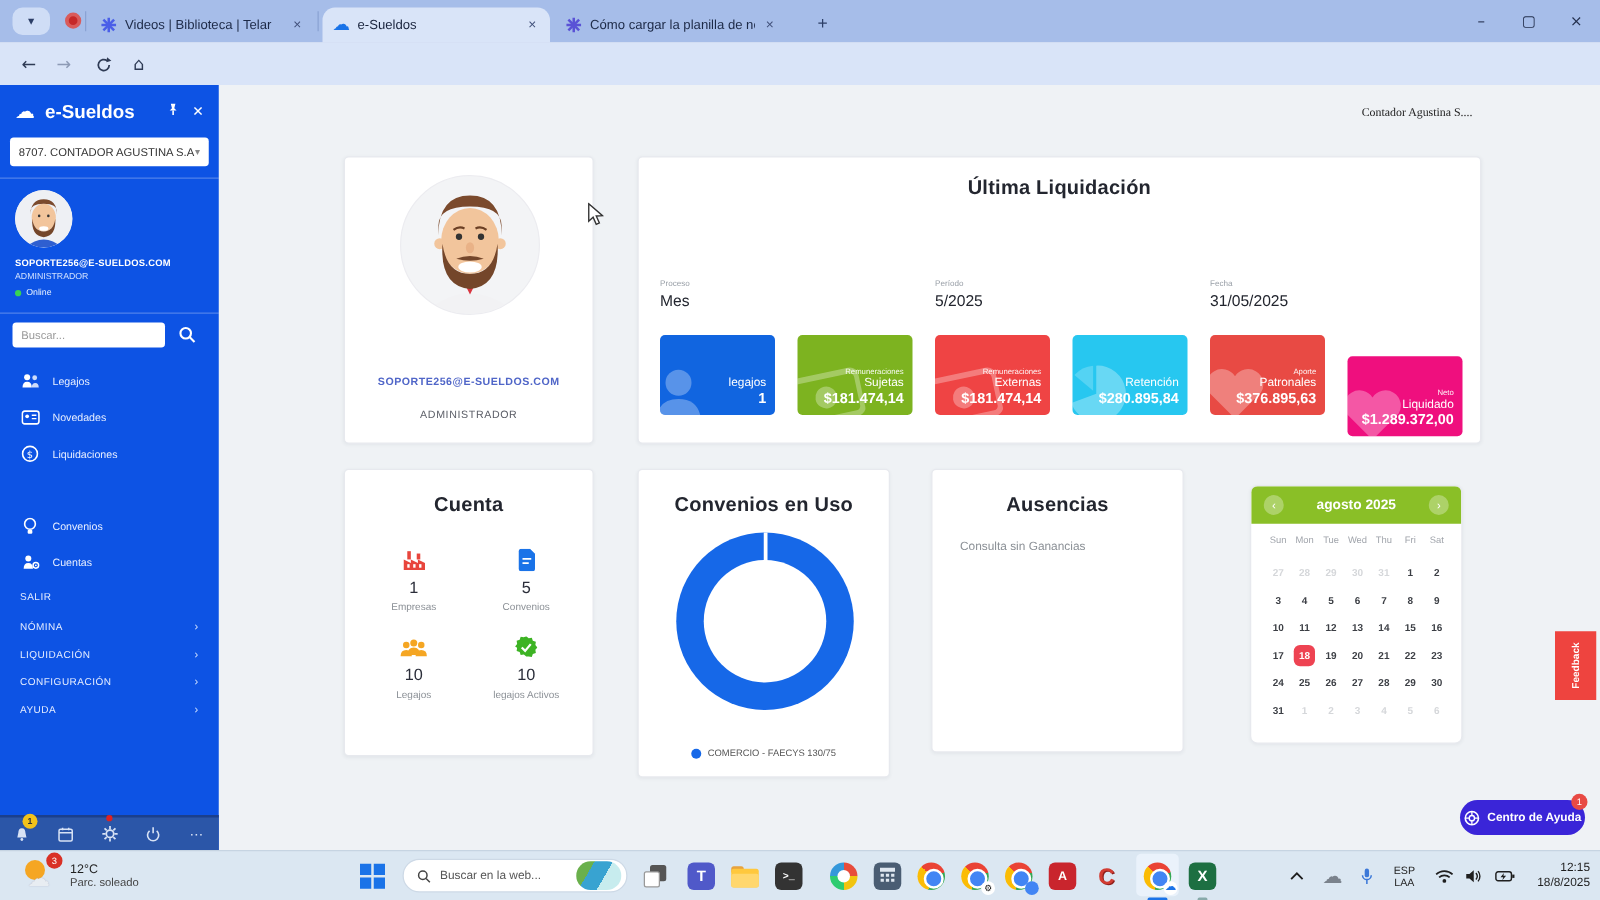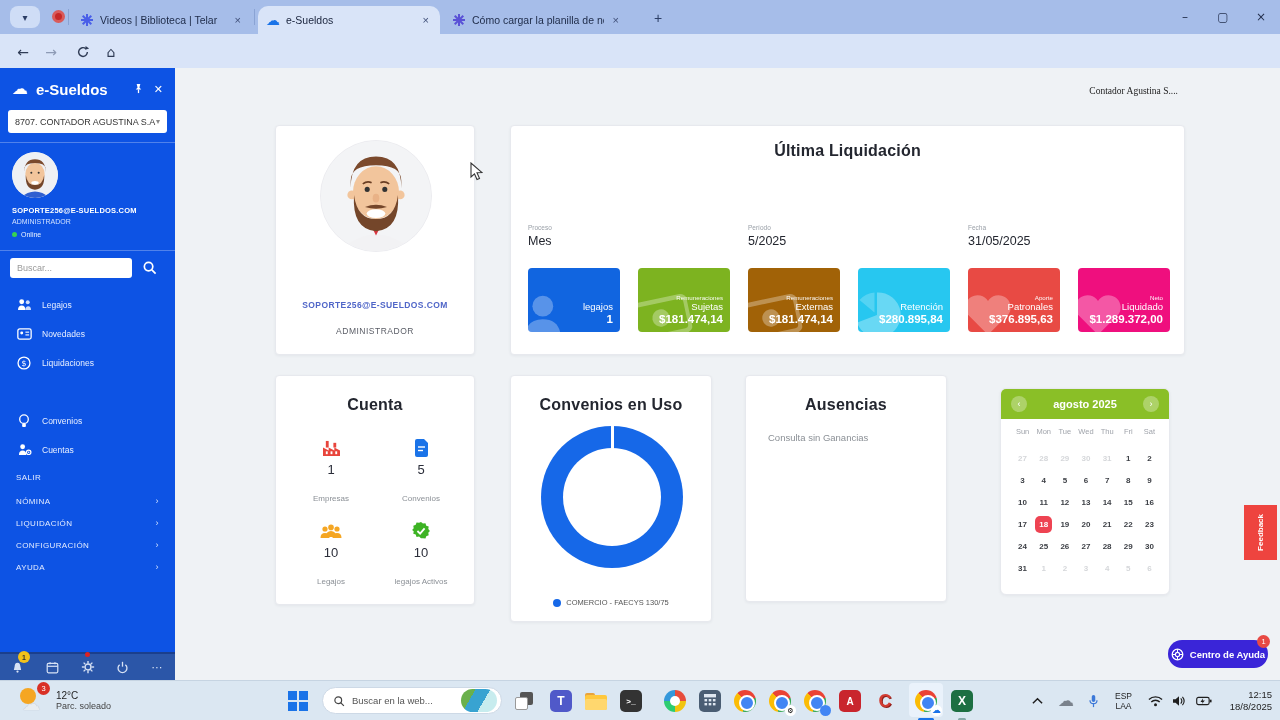--- a/index.html
+++ b/index.html
@@ -80,30 +80,30 @@
   .liq-card { left:335px; top:57px; width:675px; height:230px; }
   .liq-card .card-title { position:absolute; left:0; top:16px; width:100%; }
   .fld { position:absolute; }
   .fld .fl { font-size:6.5px; color:#9aa0a8; }
   .fld .fv { font-size:12.5px; color:#23262f; margin-top:3px; }
   .stat { position:absolute; top:142px; width:92px; height:64px; border-radius:4px; color:#fff; overflow:hidden; display:flex; flex-direction:column; align-items:flex-end; justify-content:flex-end; padding:4px 7px 6px; }
   .stat .tag { font-size:6.2px; opacity:.95; }
   .stat .lb { font-size:9.5px; line-height:12px; }
   .stat .vl { font-size:11.5px; font-weight:bold; line-height:13px; }
   .stat svg { position:absolute; left:-6px; bottom:-8px; opacity:.3; }
-  .st-blue { background:#1165e0; } .st-green { background:#7db320; } .st-orange { background:#a16207; }
-  .st-cyan { background:#27c7f0; } .st-red { background:#e84a44; } .st-pink { background:#ef0f7e; }
+  .st-blue { background:#1165e0; } .st-green { background:#7db320; } .st-orange { background:#ef4444; }
+  .st-cyan { background:#27c7f0; } .st-red { background:#e84a44; } .st-pink { background:#ef0f7e;margin-top:17px; }
 
   .cuenta-card { left:100px; top:307px; width:200px; height:230px; }
   .cuenta-card .card-title { position:absolute; top:20px; left:0; width:100%; }
   .cg { position:absolute; left:10px; top:54px; width:180px; display:flex; flex-wrap:wrap; }
   .cg .ci { width:50%; text-align:center; padding:8px 0 10px; }
   .cg .cic { height:20px; display:flex; align-items:center; justify-content:center; }
   .cg .cnum { font-size:13px; color:#2b2e3a; margin-top:4px; }
-  .cg .clab { font-size:8px; color:#8b9096; margin-top:17px; }
+  .cg .clab { font-size:8px; color:#8b9096; margin-top:4px; }
 
   .conv-card { left:335px; top:307px; width:202px; height:247px; }
   .conv-card .card-title { position:absolute; top:20px; left:0; width:100%; }
   .donut { position:absolute; left:30px; top:50px; width:142px; height:142px; border-radius:50%; background:#1668e8; }
   .donut::after { content:""; position:absolute; left:22px; top:22px; width:98px; height:98px; border-radius:50%; background:#fff; }
   .donut::before { content:""; position:absolute; left:69.5px; top:0; width:3px; height:23px; background:#fff; z-index:2; }
   .legend { position:absolute; left:0; bottom:14px; width:100%; display:flex; align-items:center; justify-content:center; font-size:7.5px; color:#555; }
   .legend .ldot { width:8px; height:8px; border-radius:50%; background:#1668e8; margin-right:5px; }
 
   .aus-card { left:570px; top:307px; width:202px; height:227px; }

